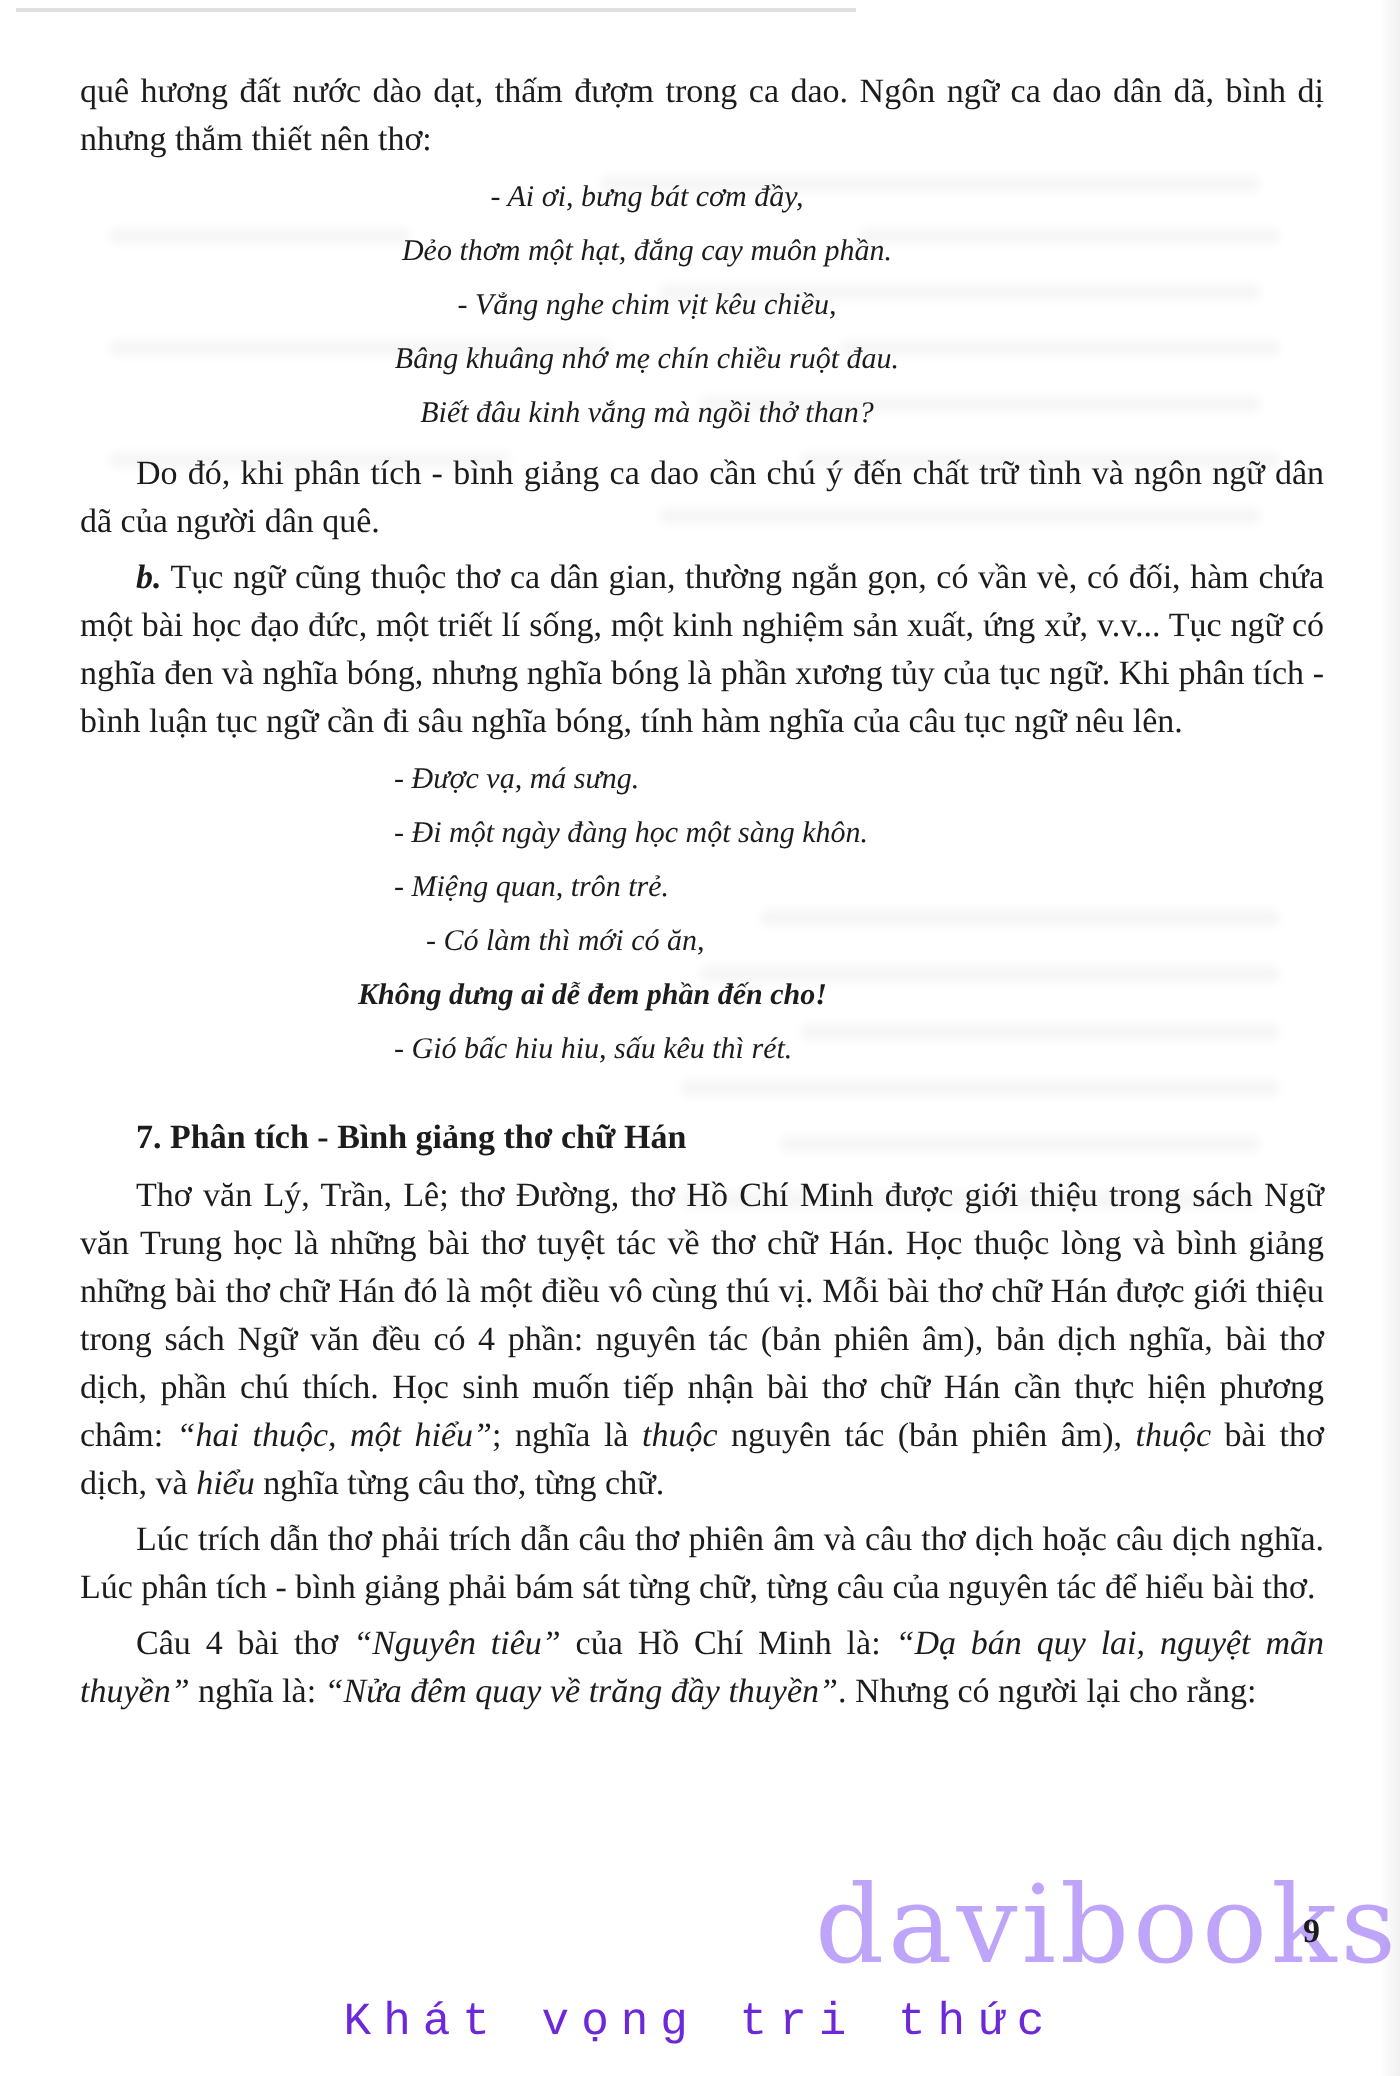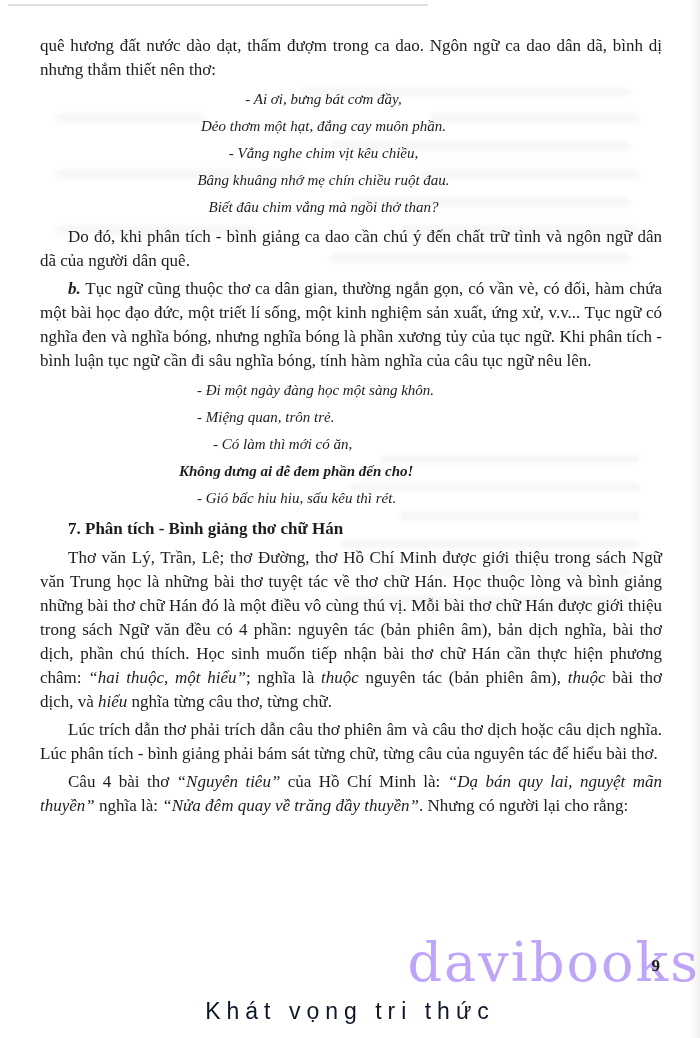--- a/index.html
+++ b/index.html
@@ -39,40 +39,40 @@
   .verse { font-style: italic; margin: 2px 0; }
   .vline { display: block; font-size: 15px; line-height: 27px; }
   .verse-a { text-align: center; padding-right: 55px; }
   .verse-b { padding-left: 157px; }
   .verse-b .vline.shift-right { padding-left: 16px; }
   .verse-b .vline.shift-left  { margin-left: -18px; font-weight: bold; }
   .heading {
     font-weight: bold;
     font-size: 17px;
     line-height: 26px;
-    margin: 4px 0 4px;
+    margin: 17px 0 4px;
     text-indent: 28px;
   }
   .italic { font-style: italic; }
   .bold-italic { font-weight: bold; font-style: italic; }
   .watermark {
     position: absolute; left: 0; right: 0; bottom: 14px;
     text-align: center; z-index: 2; pointer-events: none;
   }
   .wm-title {
     font-family: "DejaVu Serif", serif;
     font-size: 54px; line-height: 66px;
     color: #8b5cf6; opacity: .55;
     letter-spacing: 2px;
     text-align: right;
   }
   .wm-sub {
-    font-family: Liberation Sans, sans-serif;
+    font-family: Liberation Mono, monospace;
     font-size: 23px; line-height: 26px;
-    color: #0f172a; letter-spacing: 6px;
+    color: #6d28d9; letter-spacing: 6px;
     margin-top: 2px;
   }
   .page-number {
     position: absolute; right: 40px; bottom: 62px;
     font-weight: bold; font-size: 17px; z-index: 2;
   }
 </style>
 </head>
 <body>
 
@@ -99,32 +99,33 @@
 
   <p class="para">
     <span>quê hương đất nước dào dạt, thấm đượm trong ca dao. Ngôn ngữ ca dao dân dã, bình dị nhưng thắm thiết nên thơ:</span>
   </p>
 
   <div class="verse verse-a">
     <span class="vline">- Ai ơi, bưng bát cơm đầy,</span>
     <span class="vline">Dẻo thơm một hạt, đắng cay muôn phần.</span>
     <span class="vline">- Vẳng nghe chim vịt kêu chiều,</span>
     <span class="vline">Bâng khuâng nhớ mẹ chín chiều ruột đau.</span>
-    <span class="vline">Biết đâu chim vắng mà ngồi thở than?</span>
+    <span class="vline">Biết đâu kinh vắng mà ngồi thở than?</span>
   </div>
 
   <p class="para indent">
     <span>Do đó, khi phân tích - bình giảng ca dao cần chú ý đến chất trữ tình và ngôn ngữ dân dã của người dân quê.</span>
   </p>
 
   <p class="para indent">
     <span class="bold-italic">b.</span><span> Tục ngữ cũng thuộc thơ ca dân gian, thường ngắn gọn, có vần vè, có đối, hàm chứa một bài học đạo đức, một triết lí sống, một kinh nghiệm sản xuất, ứng xử, v.v... Tục ngữ có nghĩa đen và nghĩa bóng, nhưng nghĩa bóng là phần xương tủy của tục ngữ. Khi phân tích - bình luận tục ngữ cần đi sâu nghĩa bóng, tính hàm nghĩa của câu tục ngữ nêu lên.</span>
   </p>
 
   <div class="verse verse-b">
+    <span class="vline">- Được vạ, má sưng.</span>
     <span class="vline">- Đi một ngày đàng học một sàng khôn.</span>
     <span class="vline">- Miệng quan, trôn trẻ.</span>
     <span class="vline shift-right">- Có làm thì mới có ăn,</span>
     <span class="vline shift-left">Không dưng ai dễ đem phần đến cho!</span>
     <span class="vline">- Gió bấc hiu hiu, sấu kêu thì rét.</span>
   </div>
 
   <h2 class="heading">7. Phân tích - Bình giảng thơ chữ Hán</h2>
 
   <p class="para indent">

